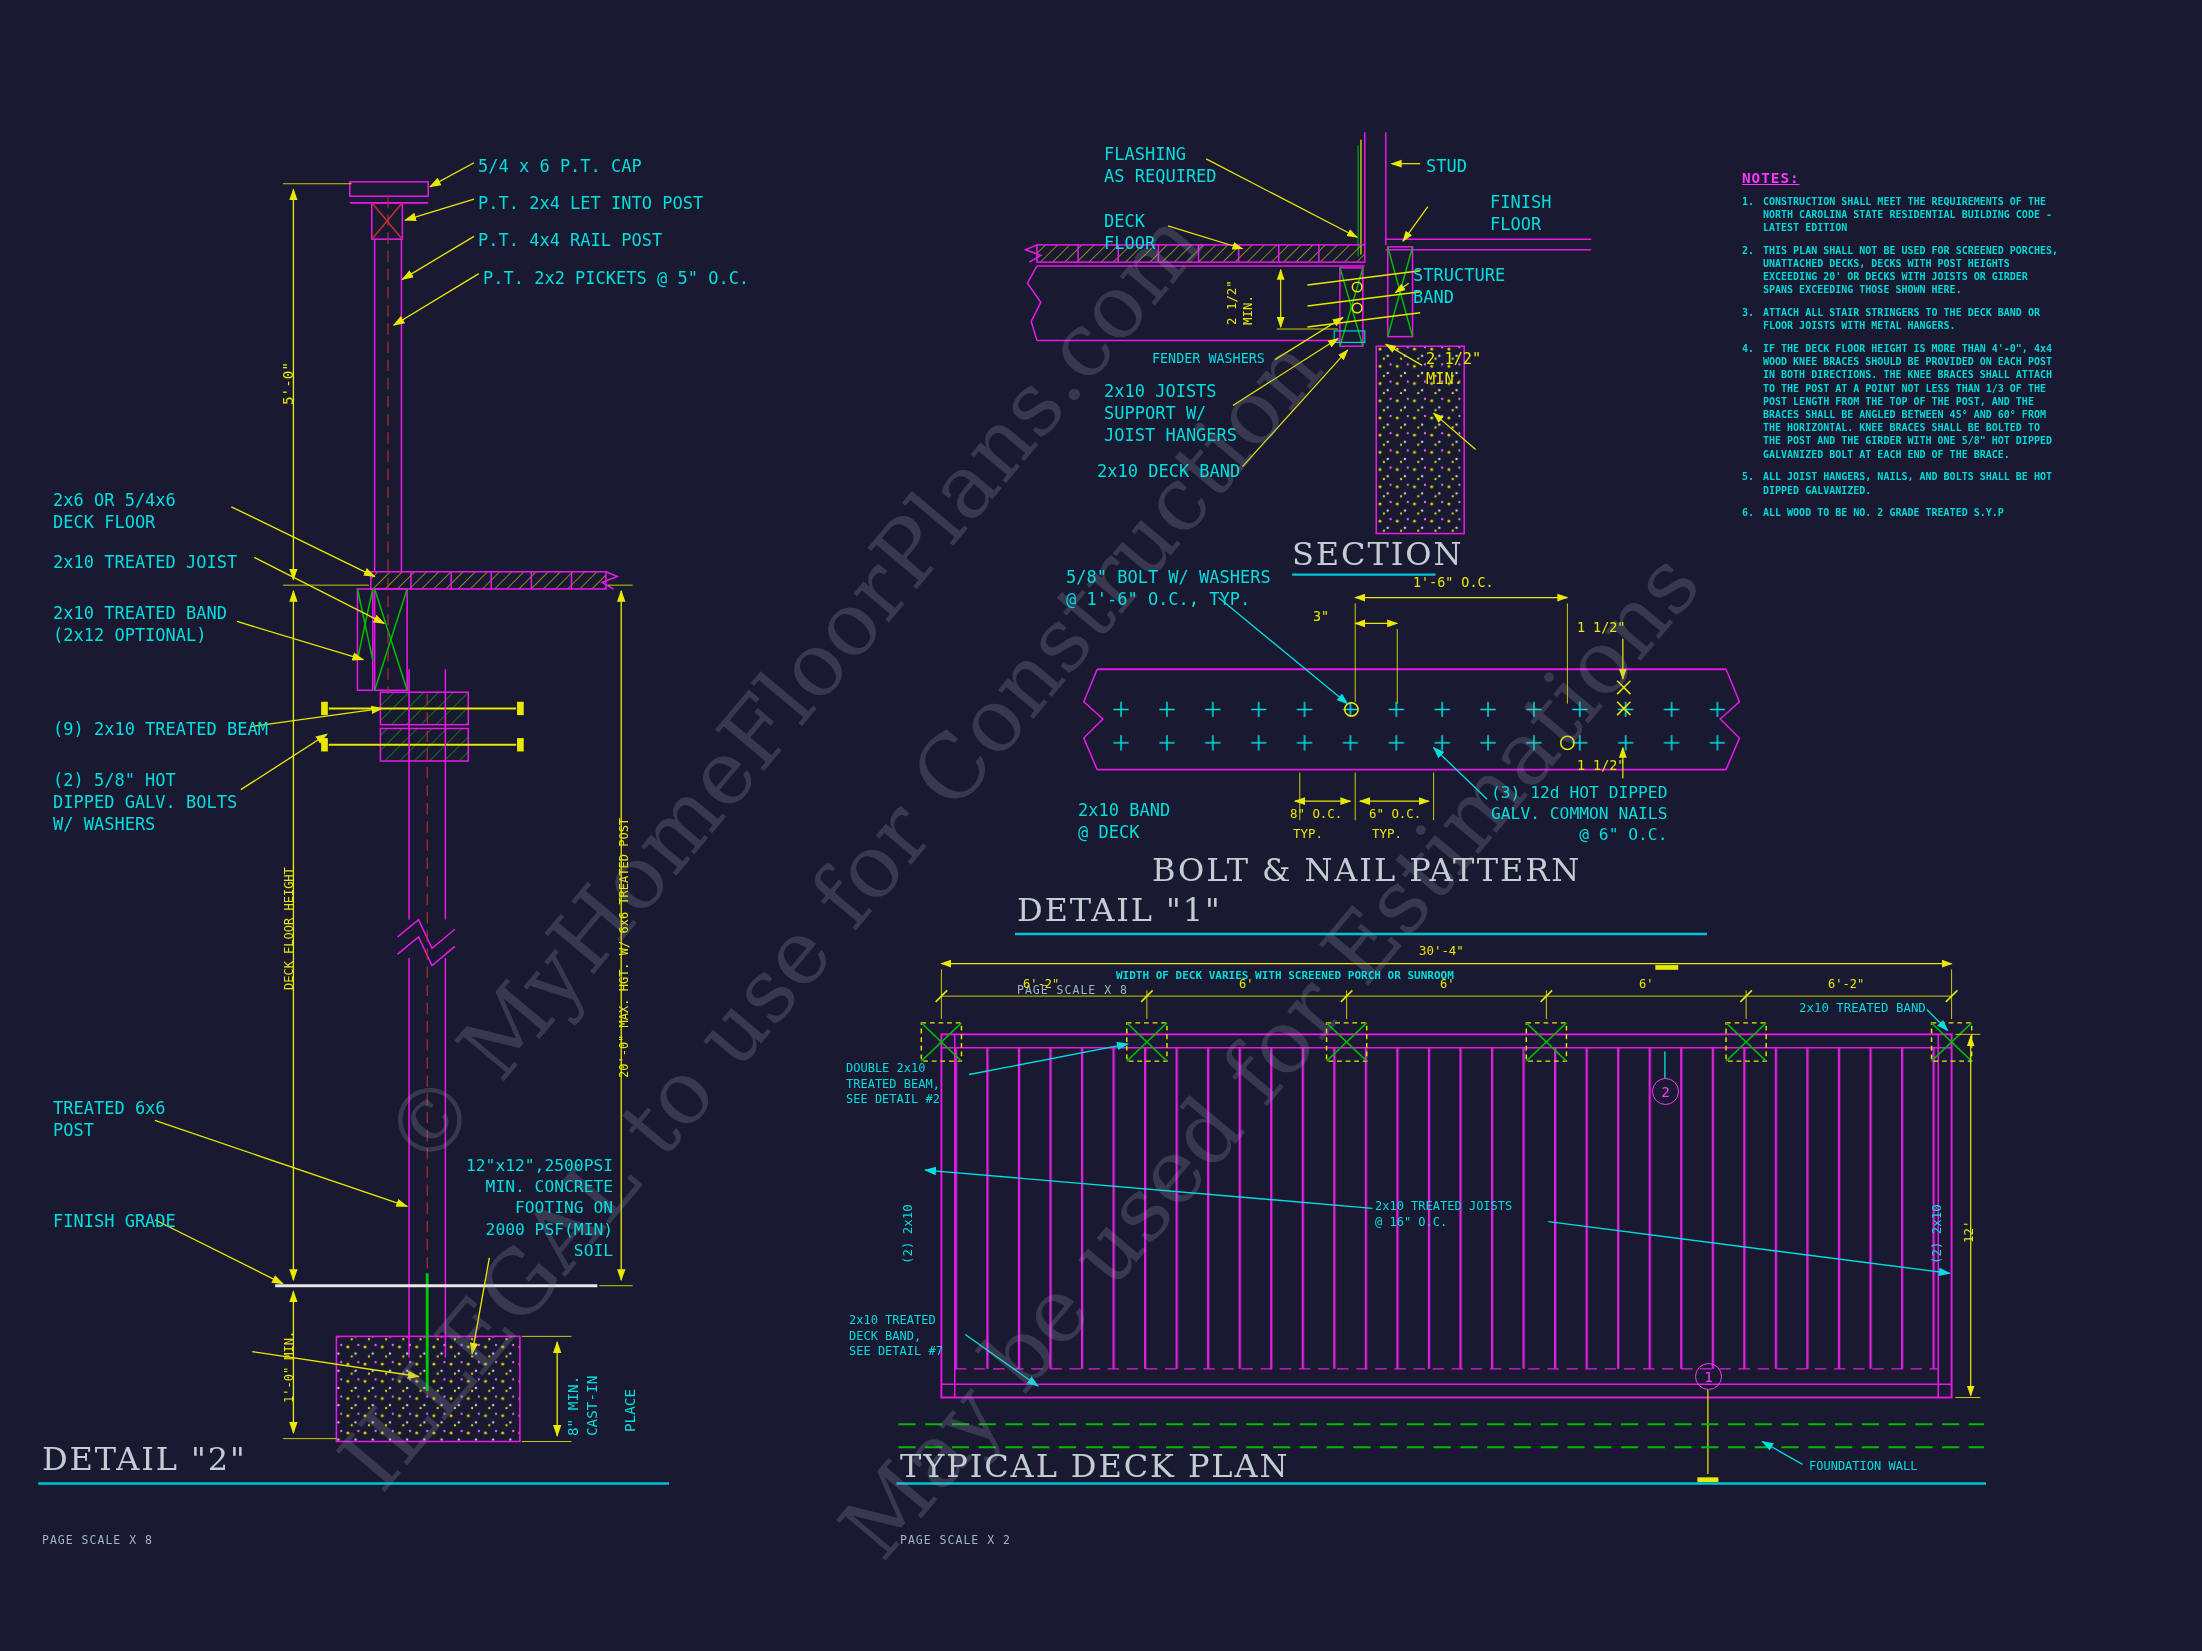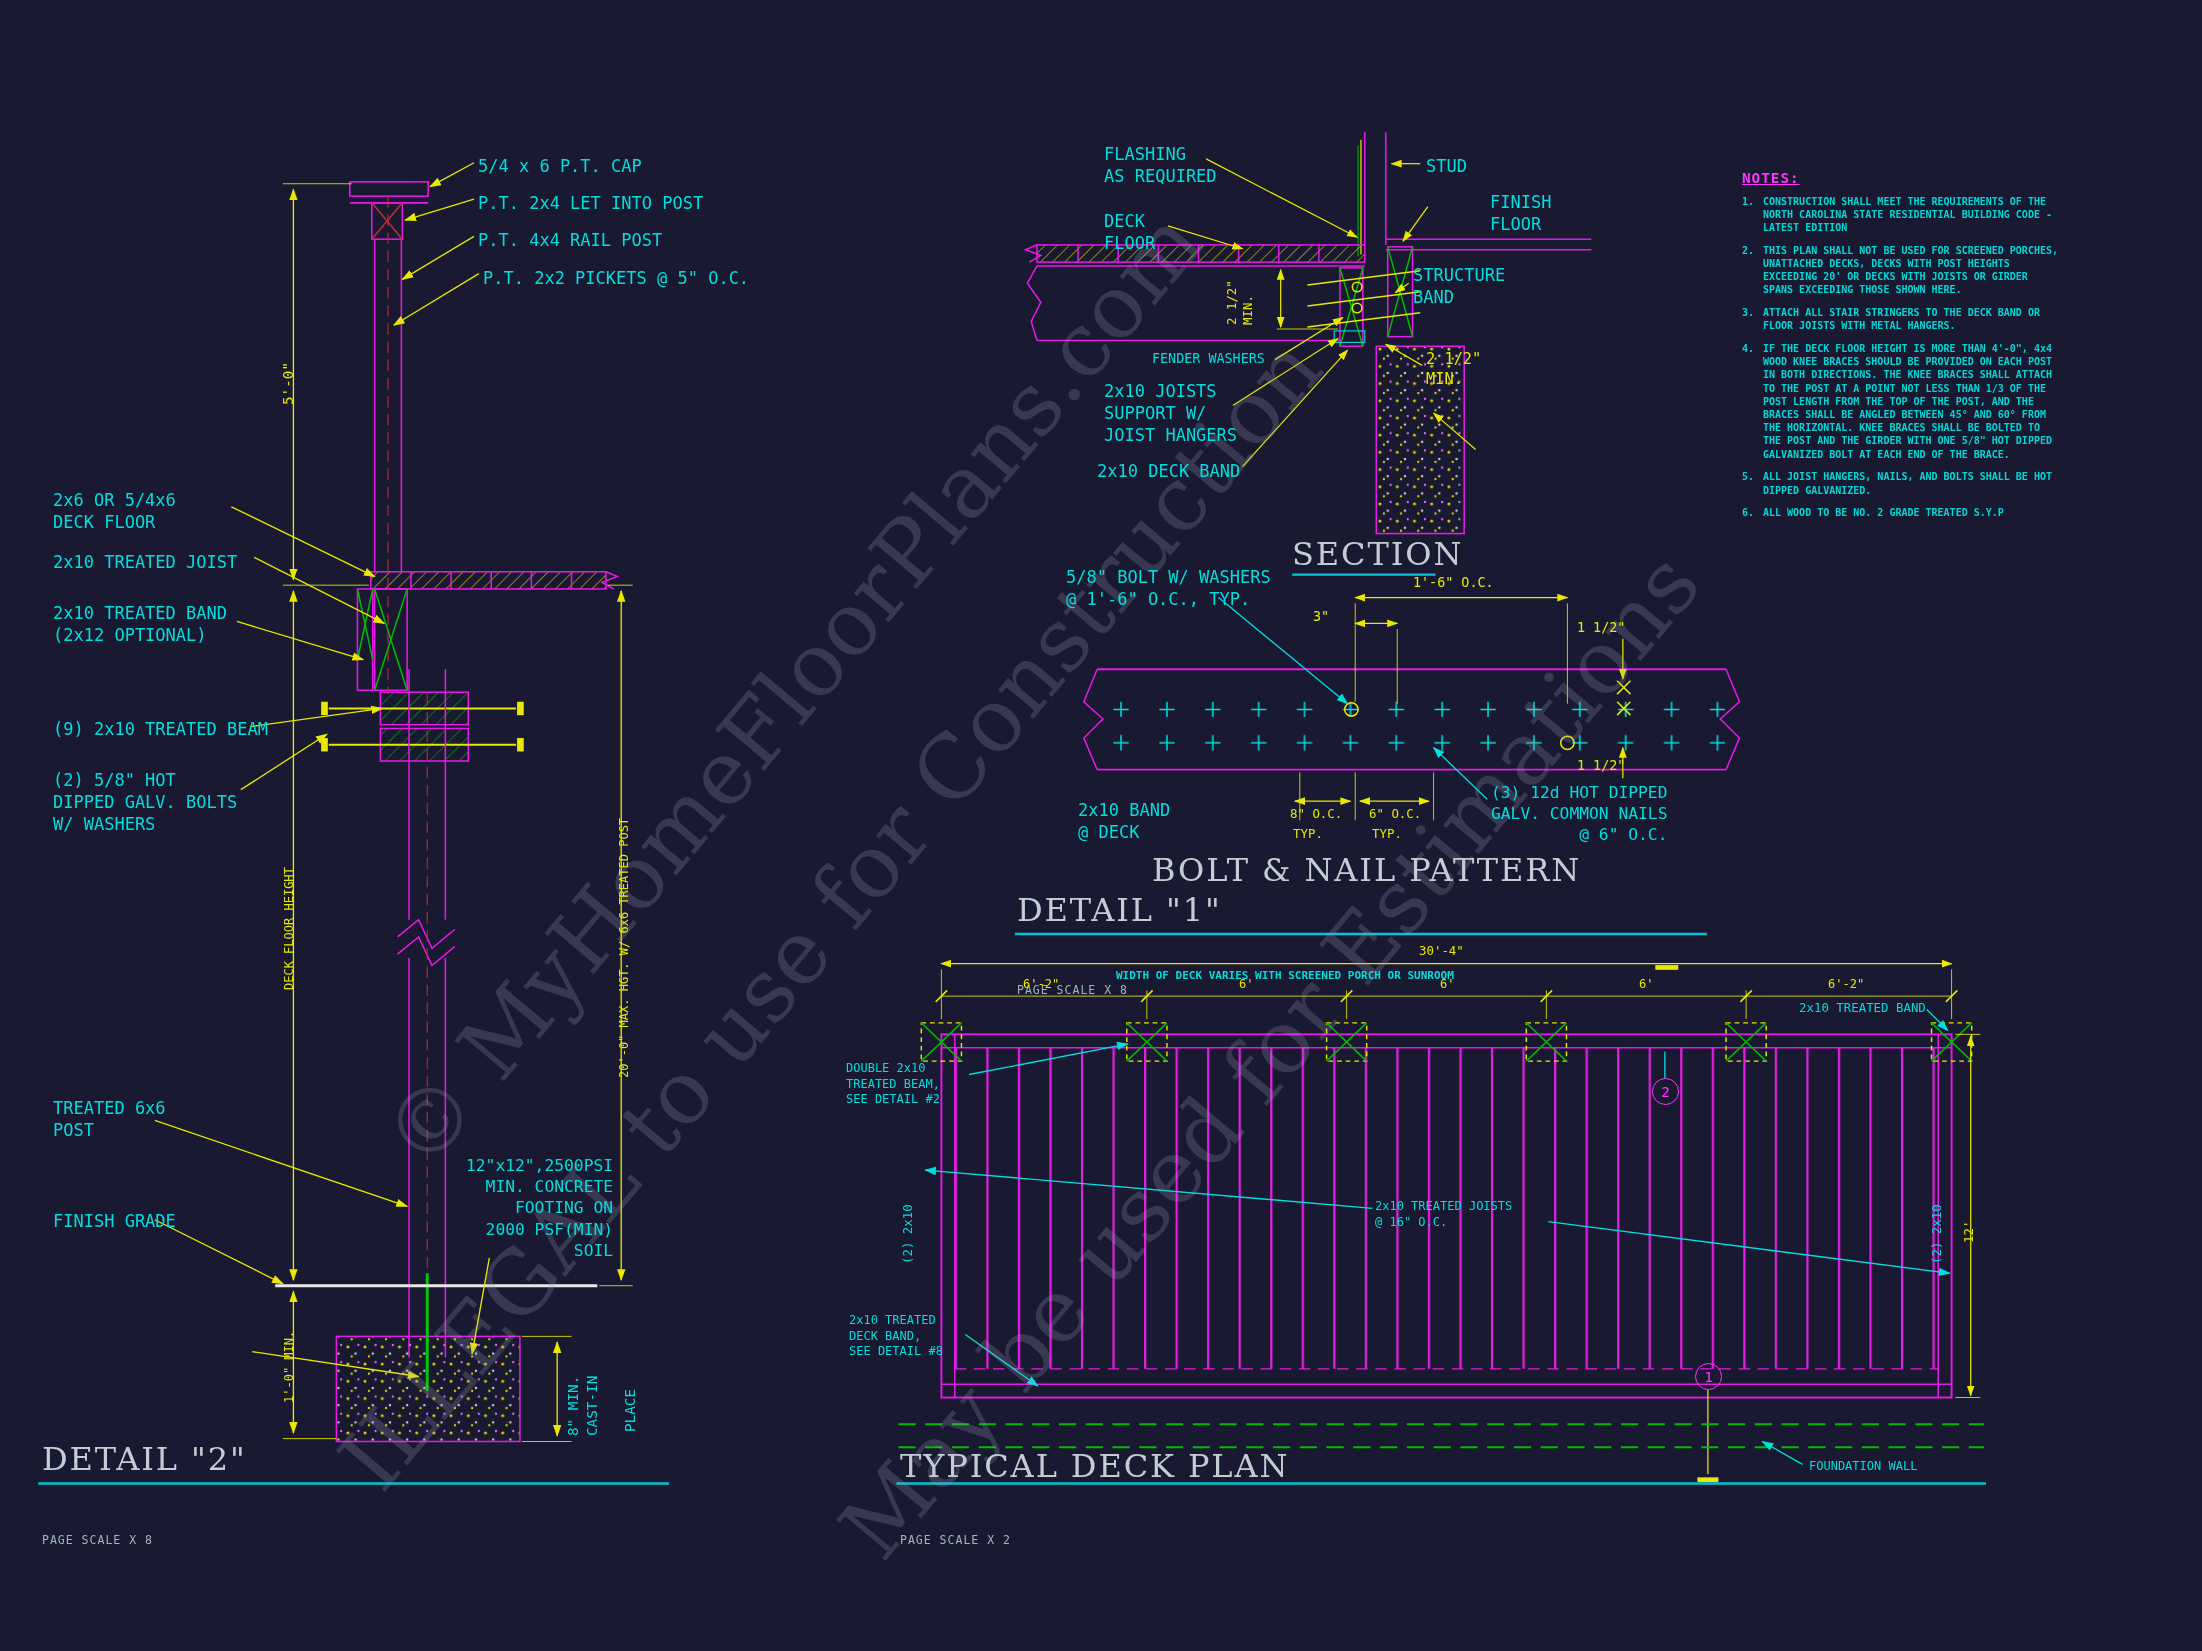--- a/index.html
+++ b/index.html
@@ -413,21 +413,21 @@
   <div class="lbl y f12" style="left:1639px;top:977px">6'</div>
   <div class="lbl y f12" style="left:1828px;top:977px">6'-2"</div>
   <div class="lbl f13" style="left:1799px;top:1000px">2x10 TREATED BAND</div>
   <div class="lbl f12" style="left:846px;top:1061px">DOUBLE 2x10
 TREATED BEAM,
 SEE DETAIL #2</div>
   <div class="lbl f12" style="left:1375px;top:1199px">2x10 TREATED JOISTS
 @ 16" O.C.</div>
   <div class="lbl f12" style="left:849px;top:1313px">2x10 TREATED
 DECK BAND,
-SEE DETAIL #8</div>
+SEE DETAIL #7</div>
   <div class="lbl f12" style="left:1809px;top:1459px">FOUNDATION WALL</div>
   <div class="lbl f13 vert" style="left:900px;top:1264px">(2) 2x10</div>
   <div class="lbl f13 vert" style="left:1929px;top:1264px">(2) 2x10</div>
   <div class="lbl y f13 vert" style="left:1961px;top:1243px">12'</div>
   <div class="circ" style="left:1652px;top:1078px">2</div>
   <div class="circ" style="left:1695px;top:1363px">1</div>
   <div class="hdg" style="left:900px;top:1447px">TYPICAL DECK PLAN</div>
   <div class="hdg sub" style="left:900px;top:1489px">PAGE SCALE X 2</div>
 
 </div>

